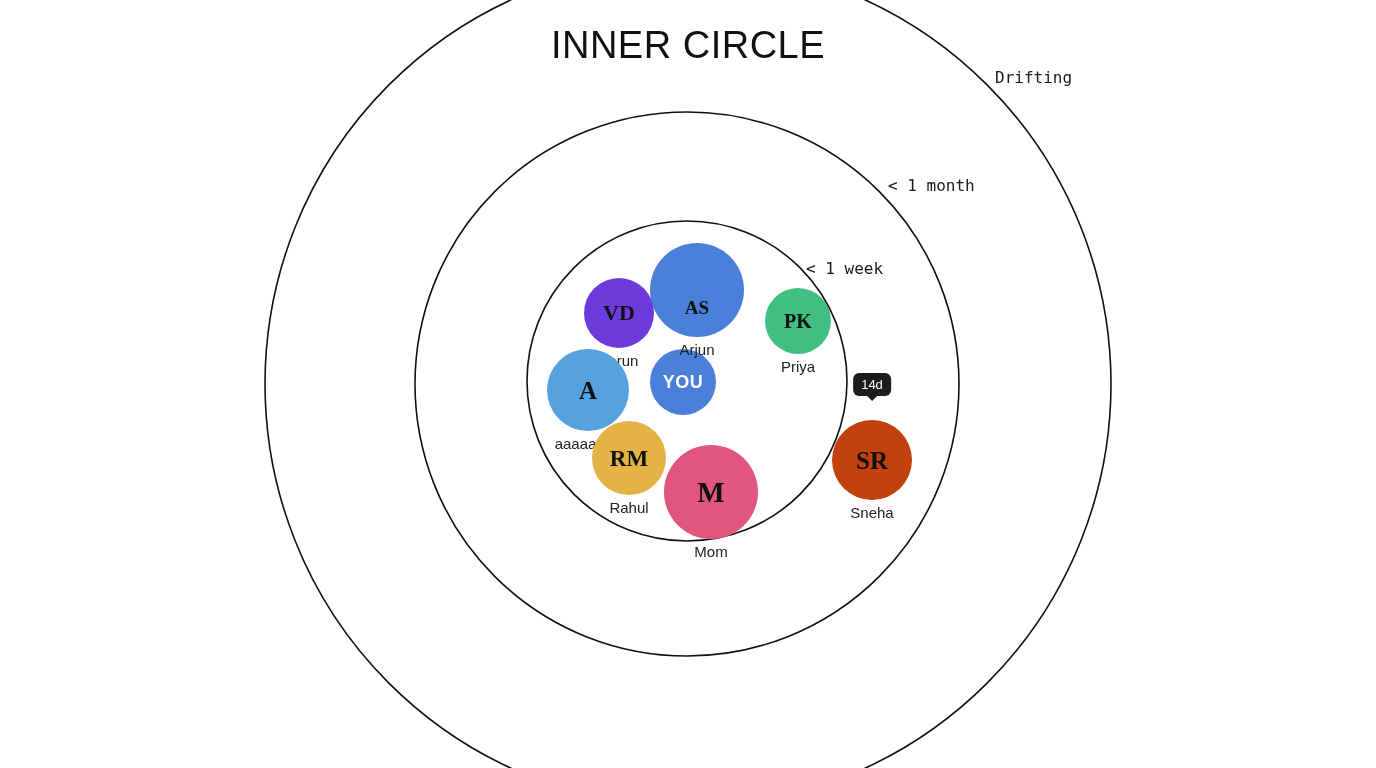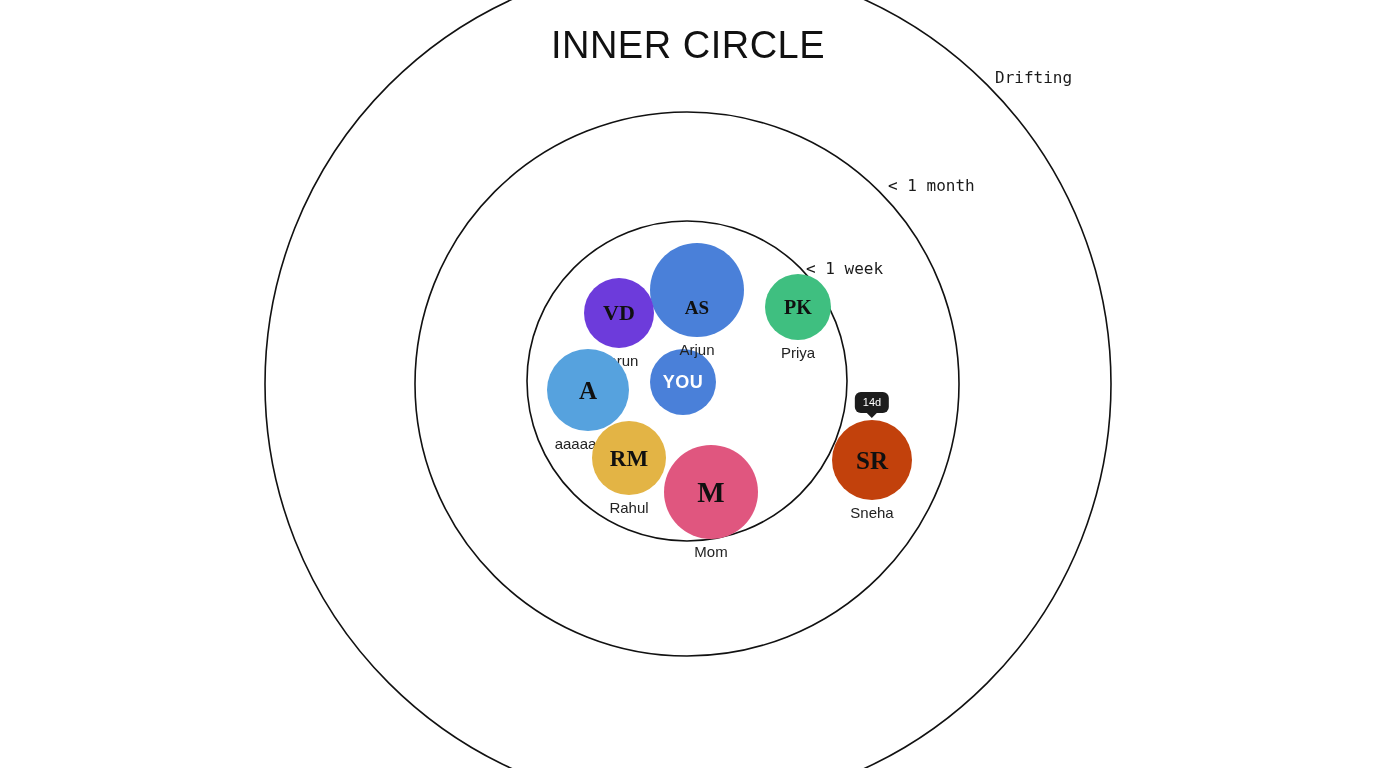--- a/index.html
+++ b/index.html
@@ -56,24 +56,24 @@
     transform: translateX(-50%);
     font-size: 15px;
     color: #222222;
     white-space: nowrap;
   }
   .badge {
     position: absolute;
     bottom: 100%;
     left: 50%;
     transform: translateX(-50%);
-    margin-bottom: 7px;
+    margin-bottom: 24px;
     background: #1c1c1c;
     color: #ffffff;
-    font-size: 11px;
+    font-size: 13px;
     line-height: 1;
     padding: 5px 8px;
     border-radius: 6px;
     white-space: nowrap;
   }
   .badge::after {
     content: "";
     position: absolute;
     top: 100%;
     left: 50%;
@@ -116,21 +116,21 @@
     <div class="person-name">Arjun</div>
 
   </div>
     <div class="person" style="left: 584px; top: 278px; height: 70px; width: 70px;">
     <div class="bubble" style="background: rgb(109, 59, 219);">
       <span class="initials" style="font-size: 22px;">VD</span>
     </div>
     <div class="person-name">Varun</div>
 
   </div>
-    <div class="person" style="left: 765px; top: 274px; height: 66px; width: 66px;">
+    <div class="person" style="left: 765px; top: 288px; height: 66px; width: 66px;">
     <div class="bubble" style="background: rgb(63, 191, 128);">
       <span class="initials" style="font-size: 20px;">PK</span>
     </div>
     <div class="person-name">Priya</div>
 
   </div>
     <div class="person" style="left: 547px; top: 349px; height: 82px; width: 82px;">
     <div class="bubble" style="background: rgb(86, 162, 222);">
       <span class="initials" style="font-size: 25px;">A</span>
     </div>

